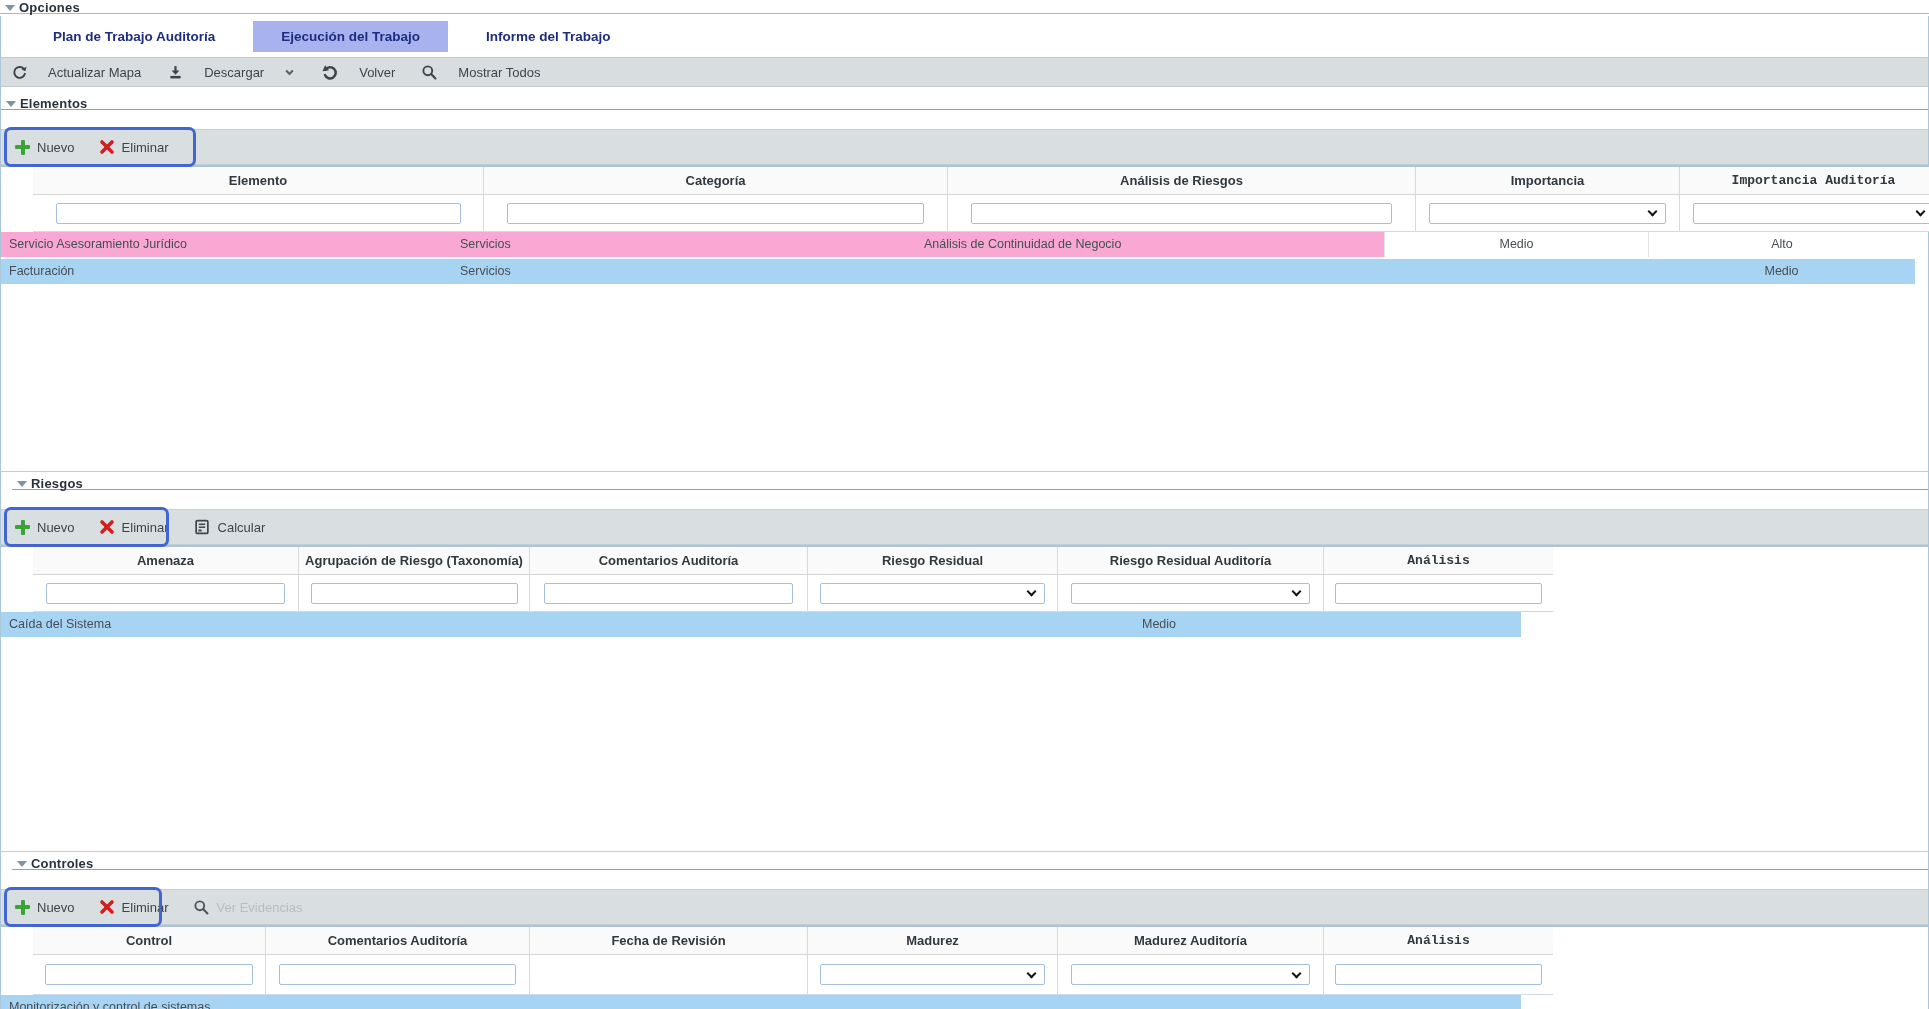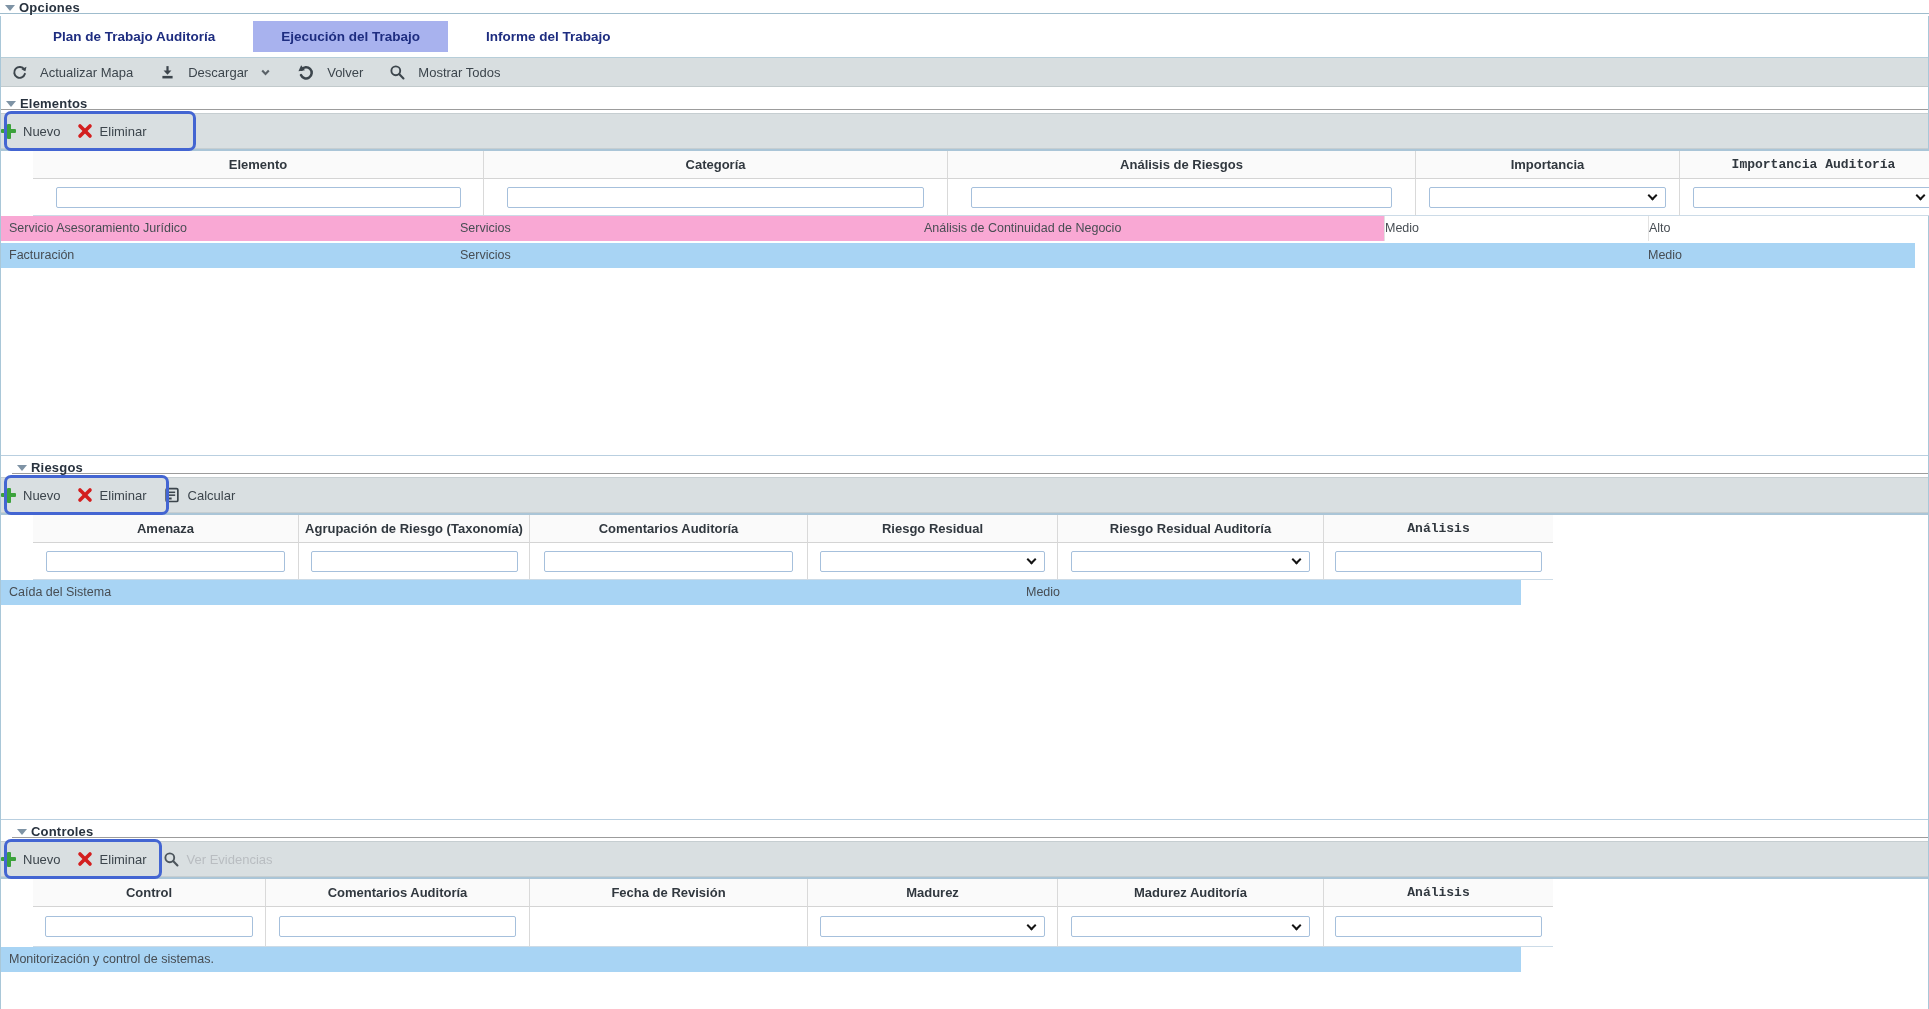--- a/index.html
+++ b/index.html
@@ -23,29 +23,29 @@
   
   .tabs { display: flex; margin: 5px 0 0 24px; gap: 10px; height: 31px; }
   .tab { height: 31px; line-height: 31px; padding: 0 28px; font-size: 13.5px; font-weight: bold;
     color: #1e2d80; cursor: pointer; white-space: nowrap; }
   .tab.active { background: #a8b2ee; }
 
   
   .main-toolbar { margin-top: 5px; height: 30px; background: #d8dee0;
     border-top: 1px solid #b7ced9; border-bottom: 1px solid #c2cacc;
     display: flex; align-items: center; padding-left: 10px; gap: 26px; }
-  .tb-item { display: flex; align-items: center; gap: 12px; font-size: 13px; color: #3c454c;
+  .tb-item { display: flex; align-items: center; gap: 20px; font-size: 13px; color: #3c454c;
     cursor: pointer; white-space: nowrap; }
 
   
   .sec-legend { margin-top: 9px; }
   .sec-legend.tight { margin-top: 4px; margin-left: 11px; }
-  .band { position: relative; margin-top: 1px; height: 36px; background: #d9dfe1;
+  .band { position: relative; margin-top: 17px; height: 36px; background: #d9dfe1;
     border-top: 1px solid #c6ced1; border-bottom: 1px solid #c6ced1;
-    display: flex; align-items: center; gap: 16px; }
+    display: flex; align-items: center; padding-left: 14px; gap: 24px; }
   .sel-box { position: absolute; top: -3px; bottom: -3px; left: 3px;
     border: 3px solid #4365d2; border-radius: 7px; z-index: 3; pointer-events: none; }
   .band-btn { display: flex; align-items: center; gap: 7px; font-size: 13px; color: #3c454c;
     cursor: pointer; z-index: 1; white-space: nowrap; }
   .band-btn.disabled-label span.lbl { color: #b9bdc1; }
   .plus-icon { position: relative; width: 15px; height: 15px; display: inline-block; }
   .plus-icon::before { content: ""; position: absolute; left: 5.5px; top: 0; width: 4px; height: 15px;
     background: #3ca23c; border-radius: 1px; }
   .plus-icon::after { content: ""; position: absolute; top: 5.5px; left: 0; width: 15px; height: 4px;
     background: #3ca23c; border-radius: 1px; }
@@ -71,21 +71,21 @@
   .sel-arrow { position: absolute; right: 9px; top: 4.5px; width: 7px; height: 7px;
     border-right: 2.4px solid #141414; border-bottom: 2.4px solid #141414;
     transform: rotate(45deg); }
 
   .drow { position: relative; height: 27px; font-size: 12.5px; color: #474d53; cursor: pointer; }
   .cell-abs { position: absolute; top: 0; height: 25px; line-height: 25px; overflow: hidden;
     white-space: nowrap; }
   .bg-yellow { background: #f9a8d4; }
   .bg-blue { background: #a8d4f4; }
   .bg-white-cell { background: #fff; border-left: 1px solid #e2e2e2; }
-  .tcenter { }
+  .tcenter { text-align: center; }
   .tleft { padding-left: 8px; }
 
   .empty-area { background: #fff; border-bottom: 1px solid #b9cfe0; }
   .empty-elementos { height: 186px; }
   .empty-riesgos { height: 213px; }
   .tail { background: #fff; height: 38px; }
 
   svg.icon { display: block; }
 </style>
 </head>

